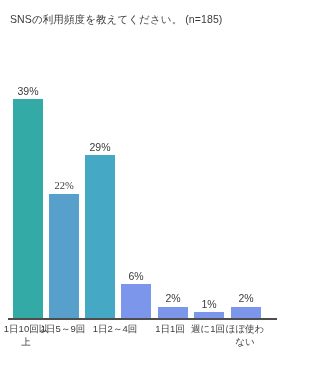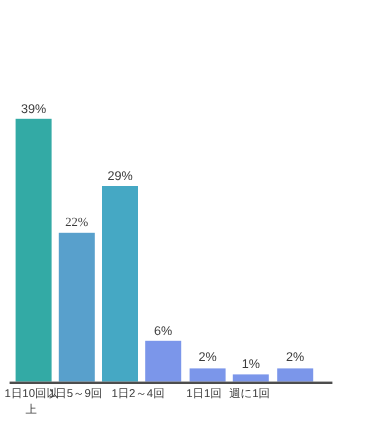--- a/index.html
+++ b/index.html
@@ -79,20 +79,21 @@
     line-height: 13px;
     text-align: center;
     word-break: break-all;
   }
 </style>
 </head>
 <body>
 
 <div id="chart-root">
 
+  <div class="chart-title">SNSの利用頻度を教えてください。 (n=185)</div>
 
   <div class="plot-area">
     <div id="bars-container">
         <div class="bar-group" style="left: 13px; width: 30px; height: 318px;">
           <div class="bar" style="height: 219px; background: rgb(51, 170, 165);"></div>
           <div class="bar-value" style="bottom: 222px;">39%</div>
         </div>
         <div class="bar-group" style="left: 49px; width: 30px; height: 318px; font-family: Liberation Serif, serif;">
           <div class="bar" style="height: 123.538px; background: rgb(88, 160, 204);"></div>
           <div class="bar-value" style="bottom: 126.538px;">22%</div>
@@ -121,15 +122,16 @@
   </div>
 
   <div class="axis-line"></div>
 
   <div class="x-labels" id="x-labels">
       <div class="x-label" style="left: 3px; width: 46px;">1日10回以上</div>
       <div class="x-label" style="left: 40px; width: 46px;">1日5～9回</div>
       <div class="x-label" style="left: 76px; width: 46px; margin-left: 16px;">1日2～4回</div>
       <div class="x-label" style="left: 112px; width: 46px; padding-left: 35px;">1日1回</div>
       <div class="x-label" style="left: 185px; width: 46px;">週に1回</div>
+      <div class="x-label" style="left: 221px; width: 48px;">ほぼ使わない</div>
     </div>
 
 </div>
 
 </body></html>

